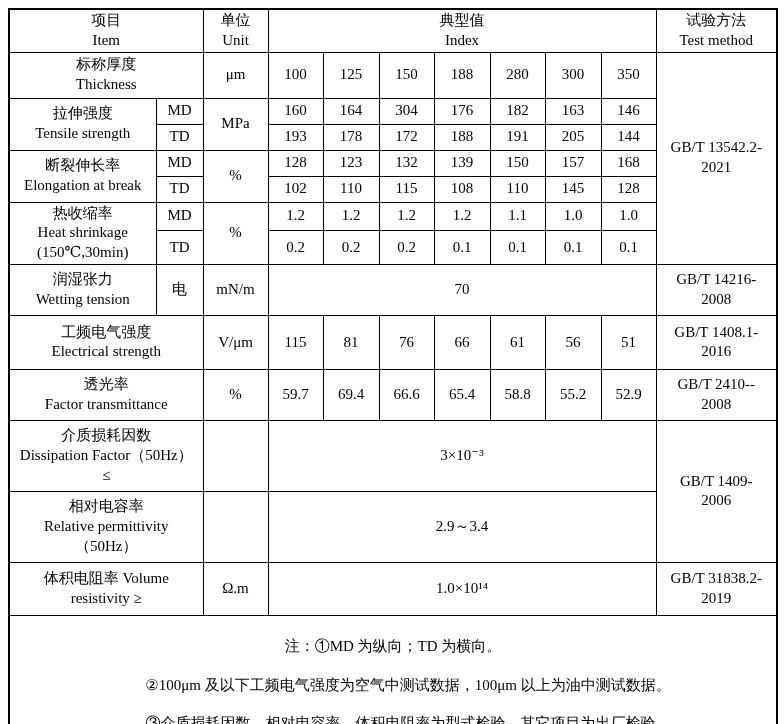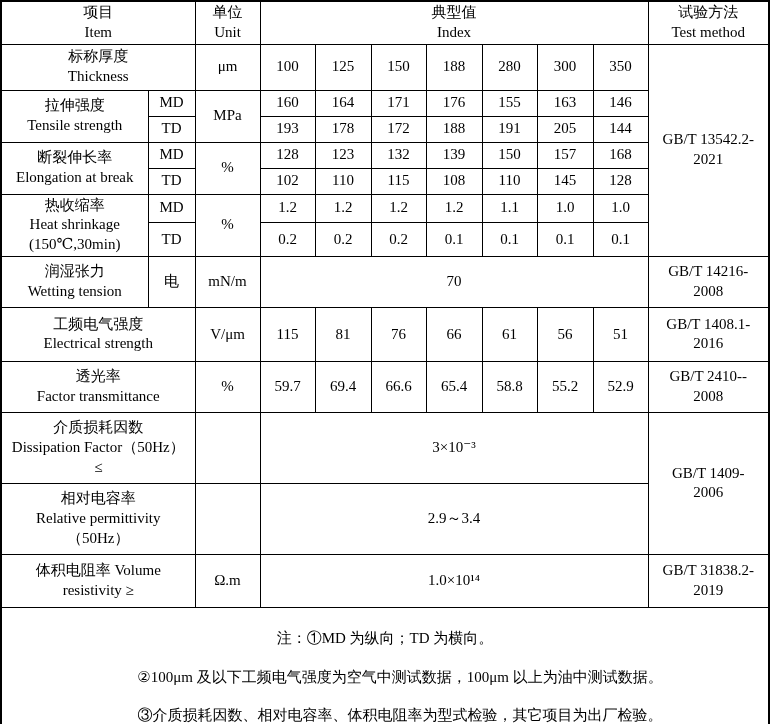--- a/index.html
+++ b/index.html
@@ -8,20 +8,21 @@
     padding: 0;
     background: #ffffff;
     width: 784px;
     font-family: "Liberation Serif", "DejaVu Serif", serif;
     color: #000000;
   }
   .page {
     width: 784px;
     height: 724px;
     background: #ffffff;
+    padding: 8px;
   }
   table.spec {
     border-collapse: collapse;
     table-layout: fixed;
     width: 768px;
     border: 2px solid #000000;
   }
   table.spec td {
     border: 1px solid #000000;
     text-align: center;
@@ -100,23 +101,23 @@
 2021</td>
     </tr>
 
     <tr class="rh-sub">
       <td rowspan="2">拉伸强度
 Tensile strength</td>
       <td>MD</td>
       <td rowspan="2">MPa</td>
       <td>160</td>
       <td>164</td>
-      <td>171</td>
+      <td>304</td>
       <td>176</td>
-      <td>155</td>
+      <td>182</td>
       <td>163</td>
       <td>146</td>
     </tr>
 
     <tr class="rh-sub">
       <td>TD</td>
       <td>193</td>
       <td>178</td>
       <td>172</td>
       <td>188</td>

